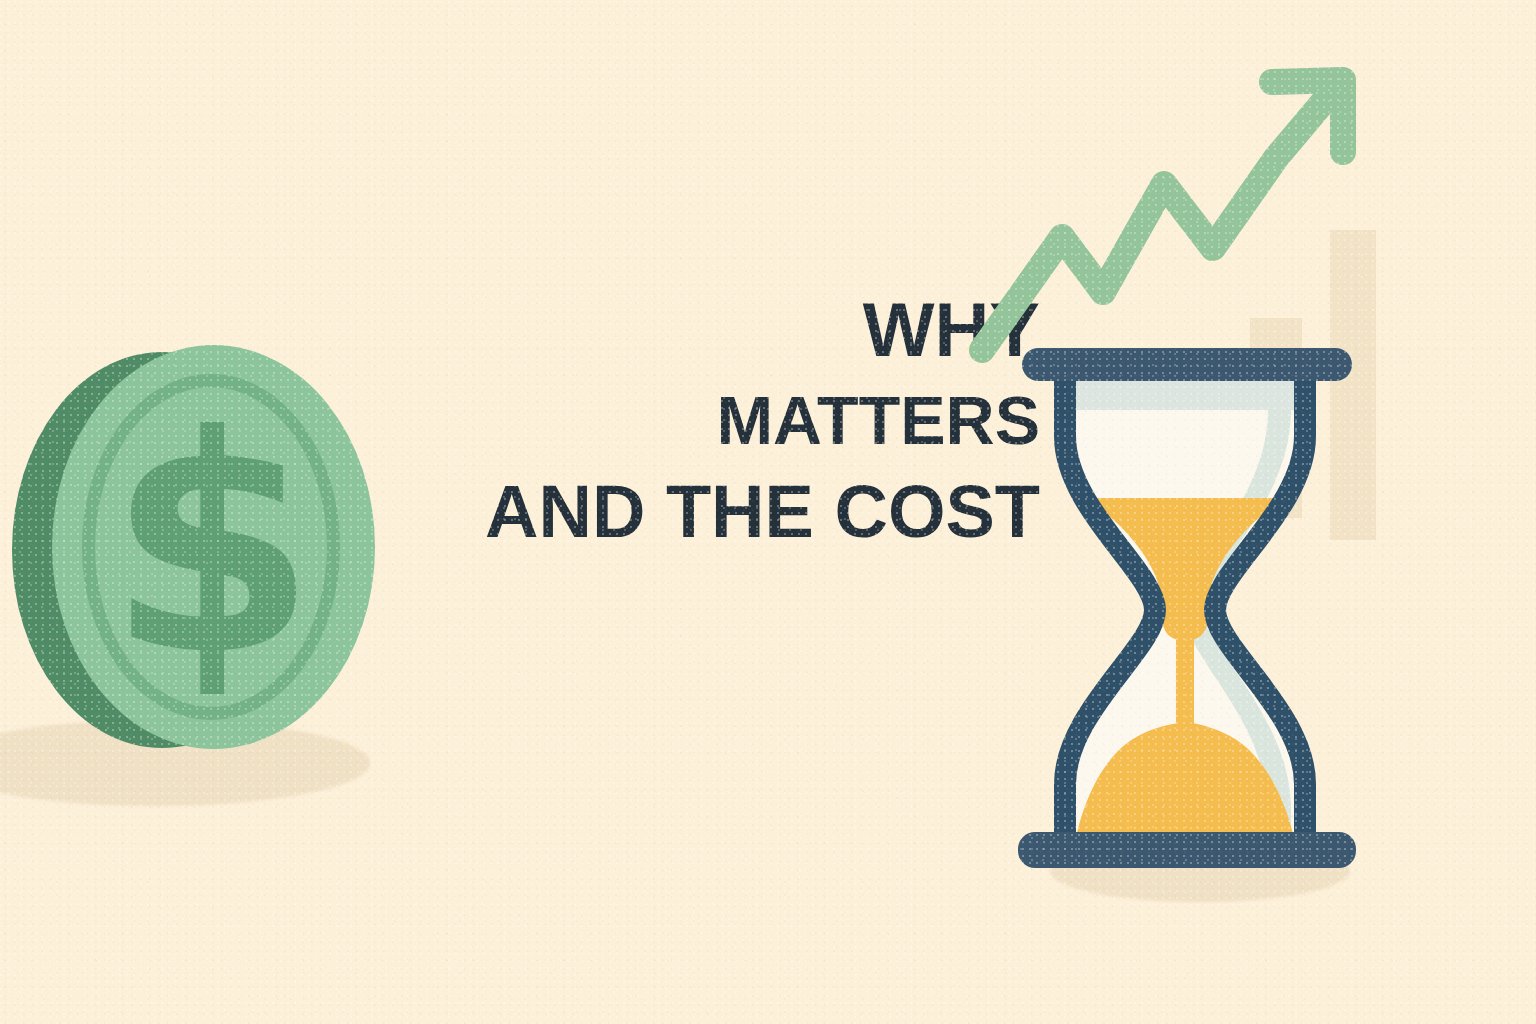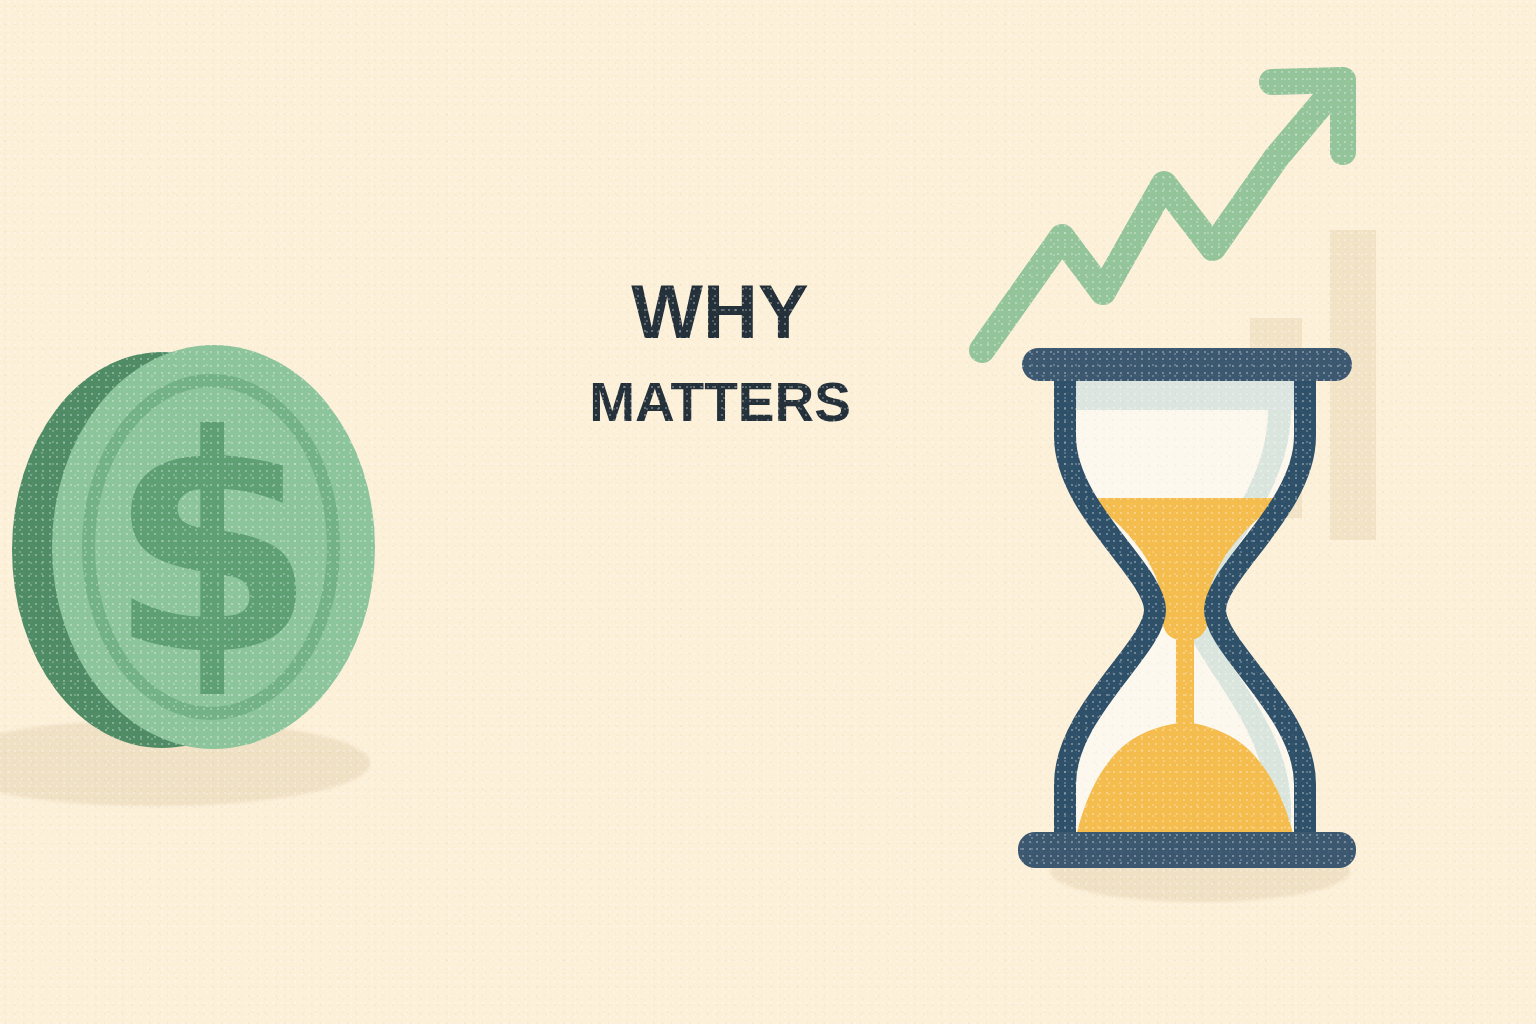--- a/index.html
+++ b/index.html
@@ -143,55 +143,56 @@
     background: #3b5870;
     border-radius: 17px;
   }
   .cap-top    { left: 12px;  top: 8px;   width: 330px; height: 33px; }
   .cap-bottom { left: 8px;   top: 492px; width: 338px; height: 36px; }
 
   
   #title-block {
     position: absolute;
     left: 400px;
-    top: 266px;
+    top: 284px;
     width: 640px;
-    text-align: center;
+    text-align: right;
   }
   #title-block .line {
     color: #24303a;
     font-family: "Liberation Sans", sans-serif;
     font-weight: bold;
     font-size: 78px;
     line-height: 91px;
     letter-spacing: 0px;
     white-space: nowrap;
   }
   #title-block .line.l1 { font-size: 76px; }
   #title-block .line.l2 { font-size: 76px; }
-  #title-block .line.l3 { font-size: 55px; }
+  #title-block .line.l3 { font-size: 68px; }
   #title-block .line.l4 { font-size: 74px; }
   #title-block .line.l5 { font-size: 76px; }
 </style>
 </head>
 <body>
 
 <div id="poster">
 
   <div id="coin-group">
     <div class="coin-shadow"></div>
     <div class="coin-back"></div>
     <div class="coin-face"></div>
     <div class="coin-ring"></div>
     <div class="coin-dollar">$</div>
   </div>
 
   <div id="title-block">
     <div class="line l1">WHY</div>
     <div class="line l3">MATTERS</div>
+    <div class="line l4">AND THE COST</div>
   </div>
 
   <div id="right-graphic">
 
     <div class="bar bar-short"></div>
     <div class="bar bar-tall"></div>
 
     <svg class="arrow-svg" viewBox="0 0 470 340">
       <polyline points="42,310 122,197 163,252 224,144 273,208 336,118 400,42" fill="none" stroke="#93c49a" stroke-width="26" stroke-linecap="round" stroke-linejoin="round"></polyline>
       <polyline points="332,42 403,40 403,112" fill="none" stroke="#93c49a" stroke-width="26" stroke-linecap="round" stroke-linejoin="round"></polyline>

